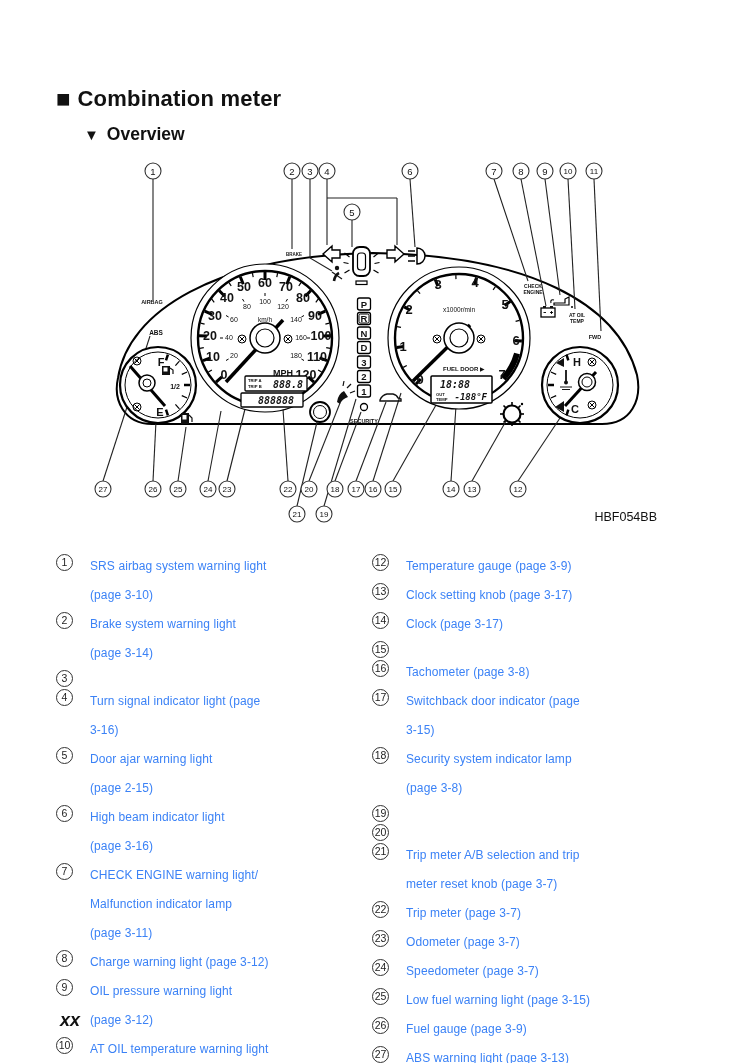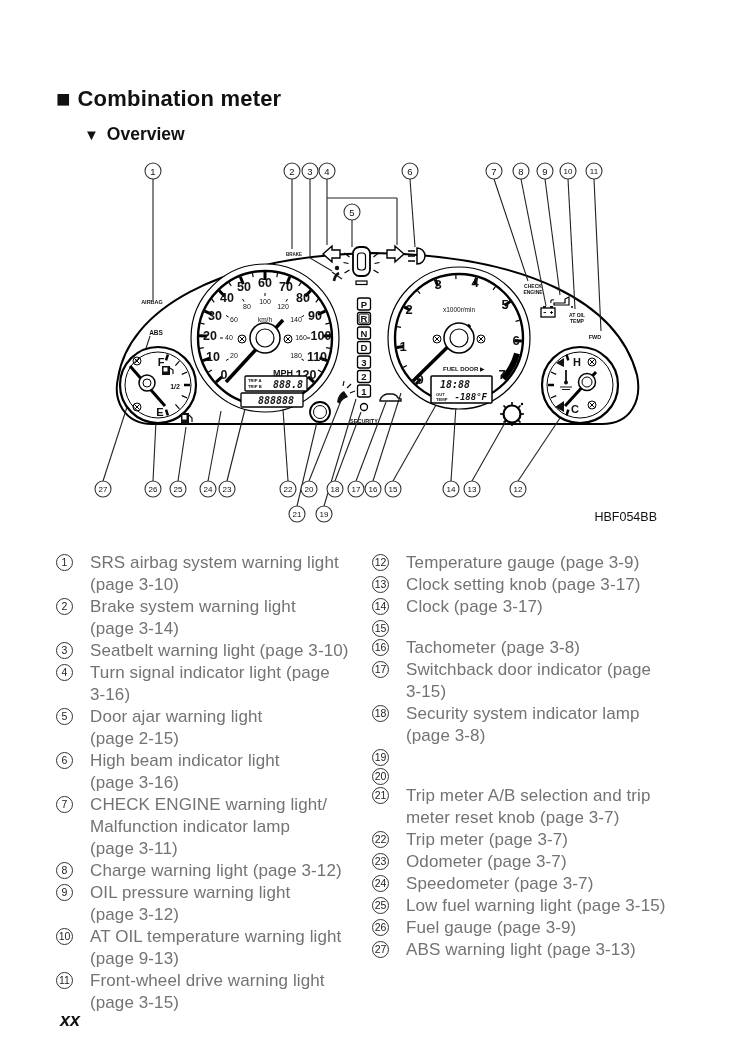--- a/index.html
+++ b/index.html
@@ -16,21 +16,21 @@
   .subtitle-text{font-size:17.5px;font-weight:bold;text-align:center;}
   #diagram{position:absolute;left:0;top:150px;}
   .legend{position:absolute;left:56px;top:552px;display:flex;gap:13px;}
   .lcol{width:303px;}
   .item{display:flex;margin:0 0 0 0;}
   .cnum{
     flex:0 0 17px;width:17px;height:17px;border:1.2px solid #333;border-radius:50%;
     font-size:10.5px;line-height:15.5px;text-align:center;margin-right:17px;margin-top:2px;
     box-sizing:border-box;color:#222;
   }
-  .ltext{font-size:17px;line-height:22px;white-space:pre-line;color:#737373;letter-spacing:0.1px;}
+  .ltext{font-size:12px;line-height:29px;white-space:pre-line;color:#3b82f6;letter-spacing:0.1px;}
   .pagenum{position:absolute;left:60px;top:1010px;font-size:18px;font-weight:bold;font-style:italic;}
   svg text{fill:#111;}
   .glabel{font-weight:bold;}
   .lcdtxt{font-family:"DejaVu Sans Mono",monospace;font-weight:bold;font-style:italic;}
 </style>
 </head>
 <body>
 
 <div class="title-row">
   <span class="sq-bullet">■</span>
@@ -531,21 +531,20 @@
         <span class="ltext">SRS airbag system warning light
 (page 3-10)</span>
       </div>
     <div class="item">
         <span class="cnum">2</span>
         <span class="ltext">Brake system warning light
 (page 3-14)</span>
       </div>
     <div class="item">
         <span class="cnum">3</span>
-        <span class="ltext">Seatbelt warning light (page 3-10)</span>
       </div>
     <div class="item">
         <span class="cnum">4</span>
         <span class="ltext">Turn signal indicator light (page
 3-16)</span>
       </div>
     <div class="item">
         <span class="cnum">5</span>
         <span class="ltext">Door ajar warning light
 (page 2-15)</span>

